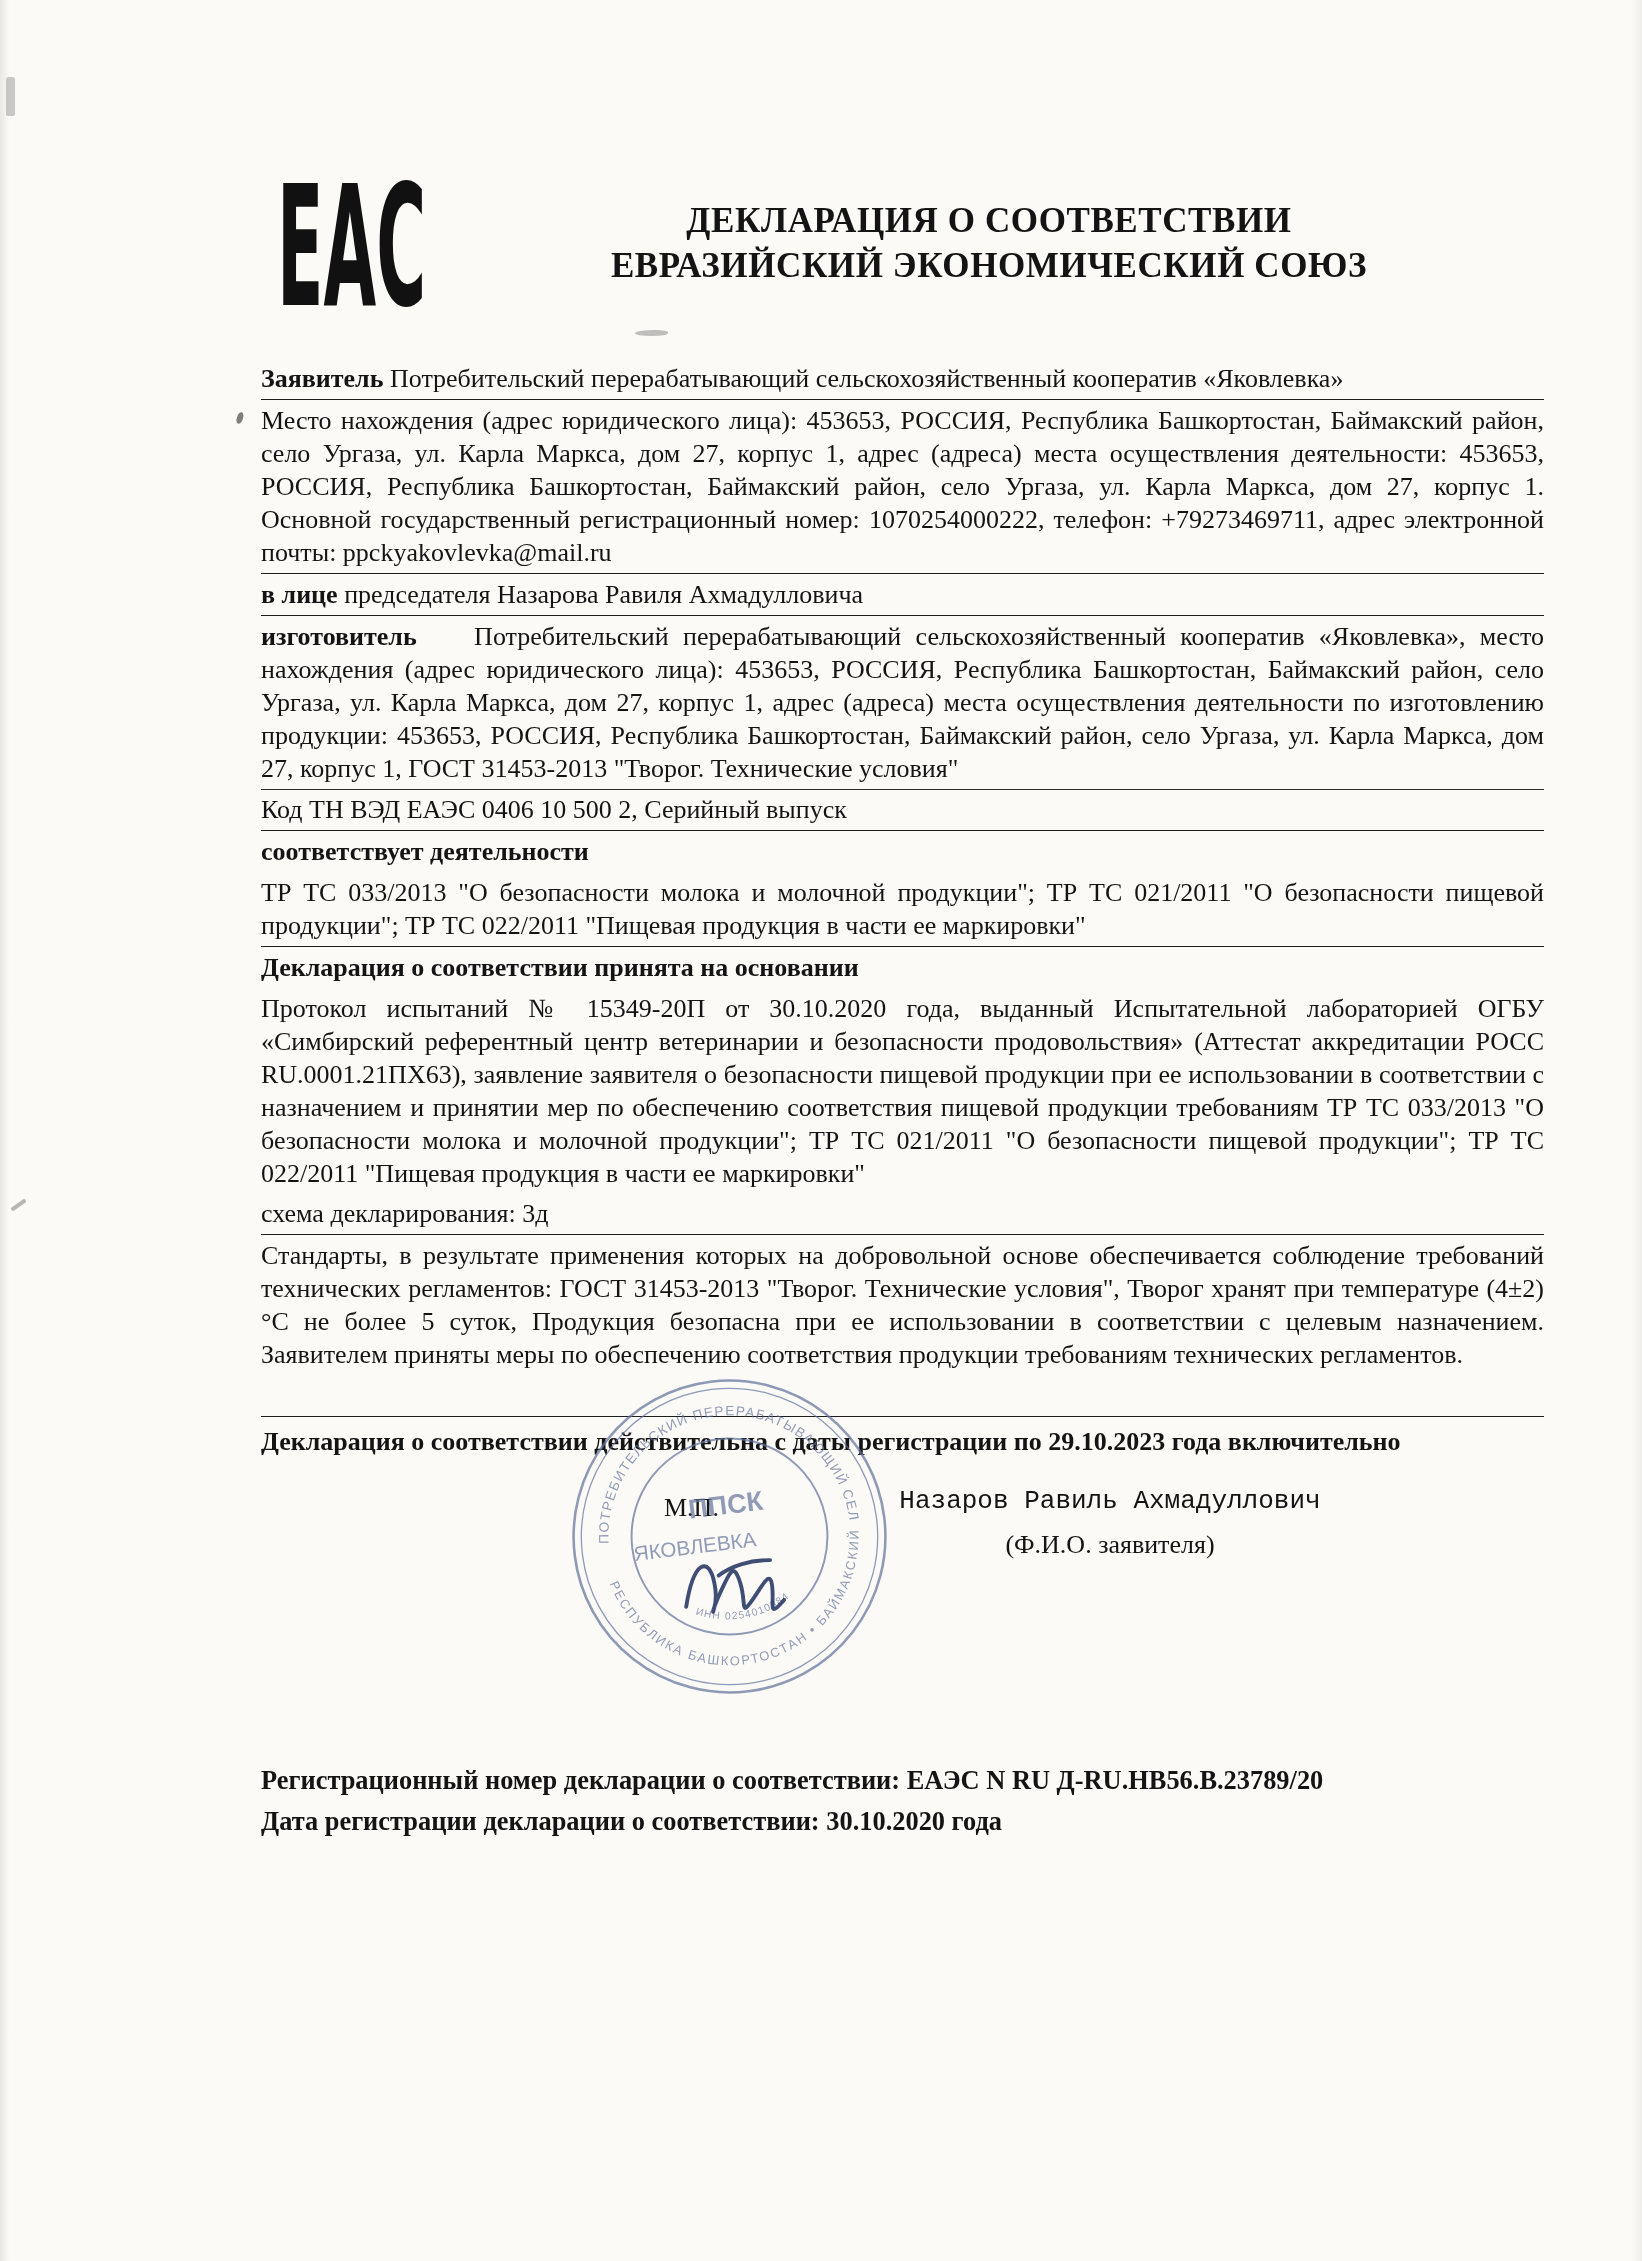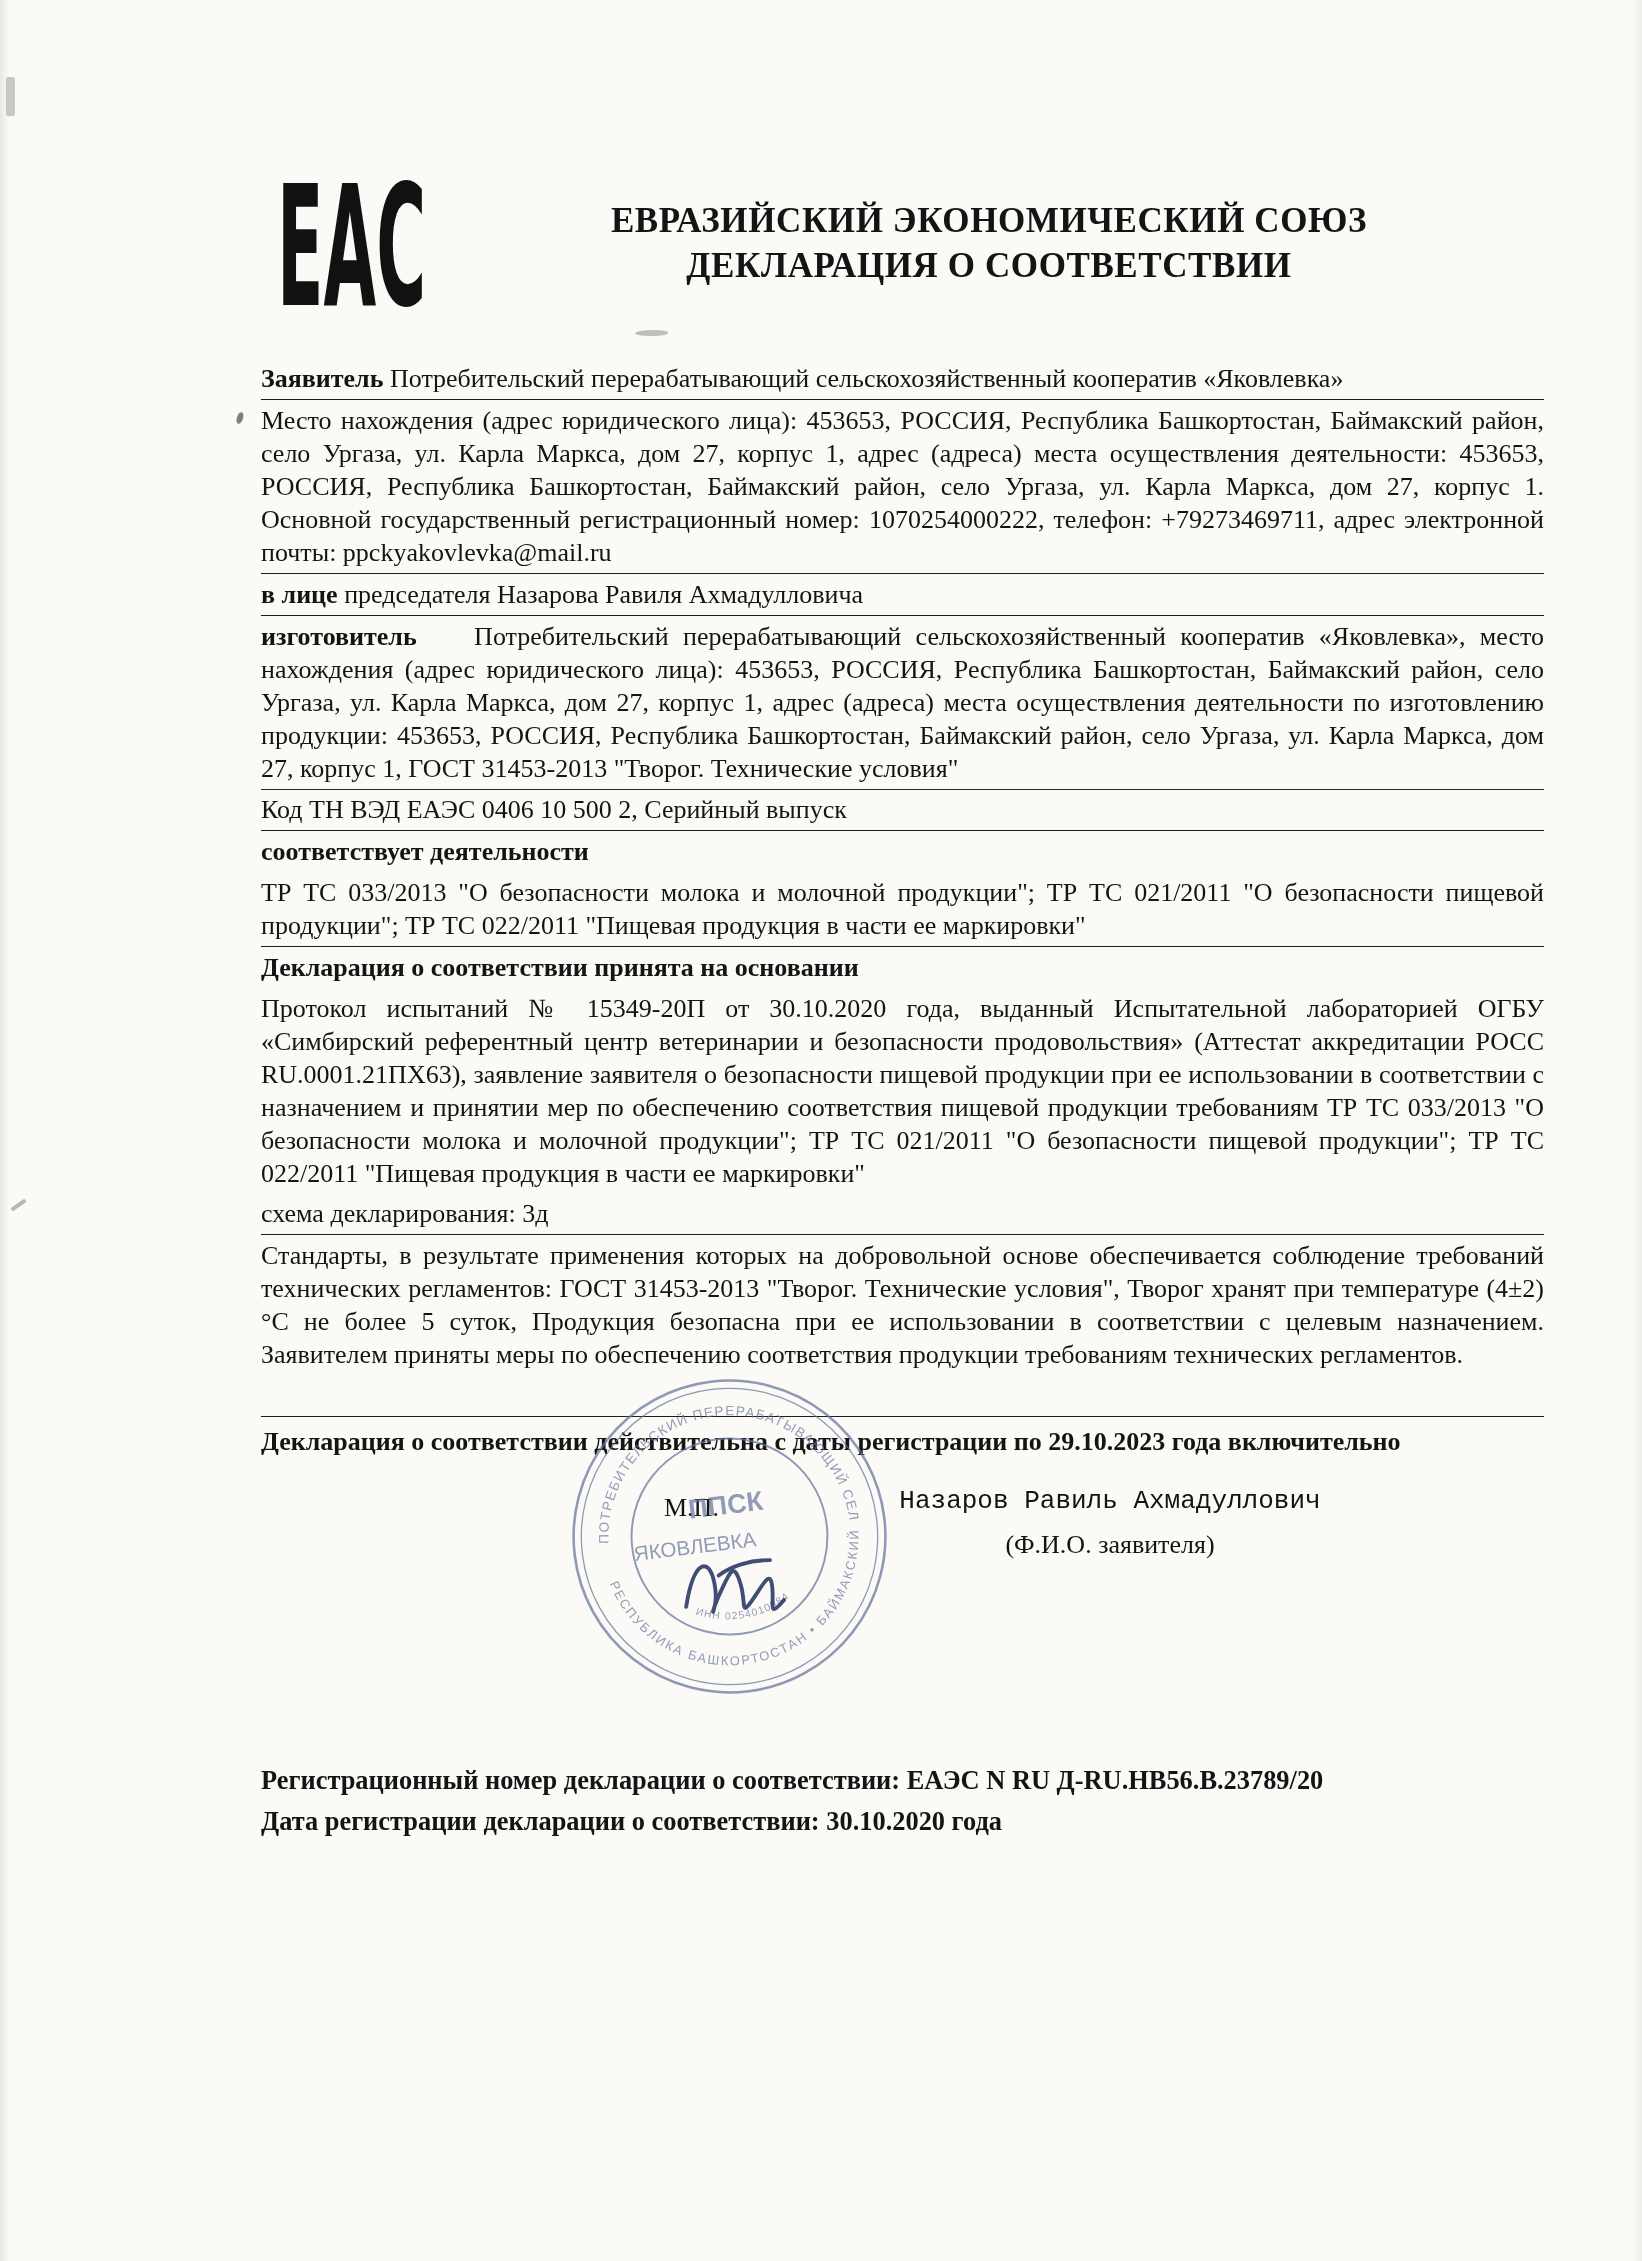--- a/index.html
+++ b/index.html
@@ -62,22 +62,22 @@
   <div class="artifact a3"></div>
   <div class="artifact a4"></div>
 
   <div class="logo">
     <svg width="151" height="139" viewBox="0 0 235 215" aria-hidden="true">
       <text x="0" y="196" font-family="DejaVu Sans, sans-serif" font-weight="bold" font-size="262" textLength="232" lengthAdjust="spacingAndGlyphs" fill="#111">ЕАС</text>
     </svg>
   </div>
 
   <div class="header">
+    <div>ДЕКЛАРАЦИЯ О СООТВЕТСТВИИ</div>
     <div>ЕВРАЗИЙСКИЙ ЭКОНОМИЧЕСКИЙ СОЮЗ</div>
-    <div>ДЕКЛАРАЦИЯ О СООТВЕТСТВИИ</div>
   </div>
 
   <div class="body">
 
     <p class="rule nj"><span class="b">Заявитель</span> <span>Потребительский перерабатывающий сельскохозяйственный кооператив  «Яковлевка»</span></p>
 
     <p class="rule">Место нахождения (адрес юридического лица): 453653, РОССИЯ, Республика Башкортостан, Баймакский район, село Ургаза, ул. Карла Маркса, дом 27, корпус 1, адрес (адреса) места осуществления деятельности: 453653, РОССИЯ, Республика Башкортостан, Баймакский район, село Ургаза, ул. Карла Маркса, дом 27, корпус 1. Основной государственный регистрационный номер: 1070254000222, телефон: +79273469711, адрес электронной почты: ppckyakovlevka@mail.ru</p>
 
     <p class="rule nj"><span class="b">в лице</span> <span>председателя Назарова Равиля Ахмадулловича</span></p>
 

